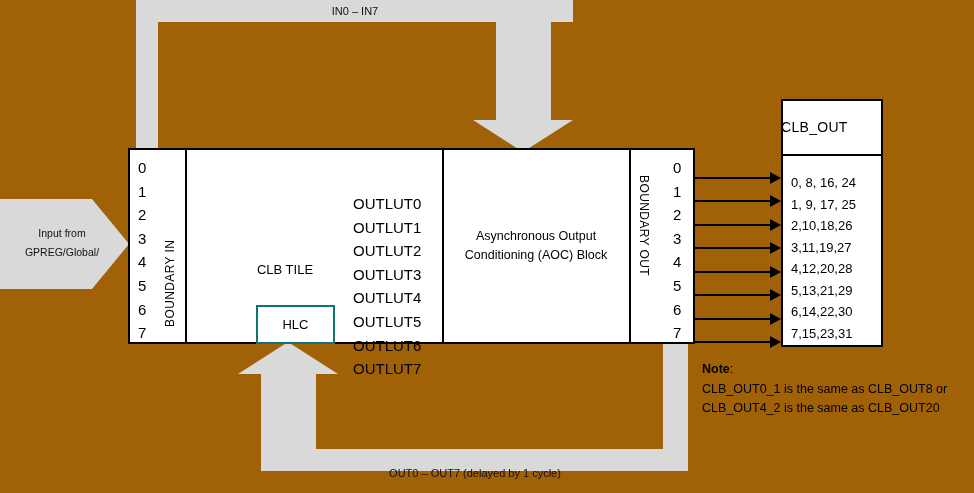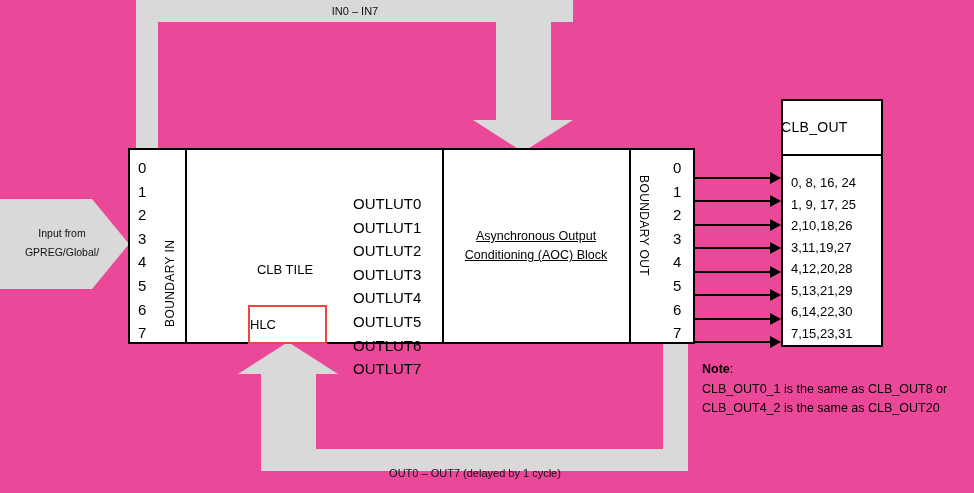--- a/index.html
+++ b/index.html
@@ -9,21 +9,21 @@
   }
   body {
     font-family: "Liberation Sans", sans-serif;
     color: #000000;
   }
   #diagram {
     position: relative;
     width: 974px;
     height: 493px;
     overflow: hidden;
-    background: #ec4899;
+    background: #a16207;
   }
   .abs { position: absolute; }
 
   
   .band { background: #d9d9d9; }
 
   .arrow-label {
     position: absolute;
     font-size: 11px;
     color: #111;
@@ -107,27 +107,28 @@
   }
   .outlut-col {
     position: absolute;
     font-size: 15px;
     line-height: 23.6px;
     text-align: left;
     white-space: nowrap;
   }
   .hlcbox {
     position: absolute;
-    border: 2px solid #ef4444;
+    border: 2px solid #0f766e;
     background: #fff;
     box-sizing: border-box;
     font-size: 13px;
     display: flex;
     align-items: center;
-    justify-content: flex-start;
+    justify-content: center;
+    margin-left: 8px;
   }
 
   
   .clbout-box {
     position: absolute;
     border: 2px solid #000;
     box-sizing: border-box;
     background: #fff;
   }
   .clbout-head {
@@ -227,21 +228,21 @@
     <div>OUTLUT0</div>
     <div>OUTLUT1</div>
     <div>OUTLUT2</div>
     <div>OUTLUT3</div>
     <div>OUTLUT4</div>
     <div>OUTLUT5</div>
     <div>OUTLUT6</div>
     <div>OUTLUT7</div>
   </div>
 
-  <div class="aoc-title" style="left:441px; top:227px;text-decoration:underline;">
+  <div class="aoc-title" style="left:441px; top:227px;">
     <div>Asynchronous Output</div>
     <div>Conditioning (AOC) Block</div>
   </div>
 
   <div class="vert-label down" style="left:651px; top:175px;">BOUNDARY OUT</div>
   <div class="idx-col" style="left:673px; top:156px;">
     <div>0</div>
     <div>1</div>
     <div>2</div>
     <div>3</div>

